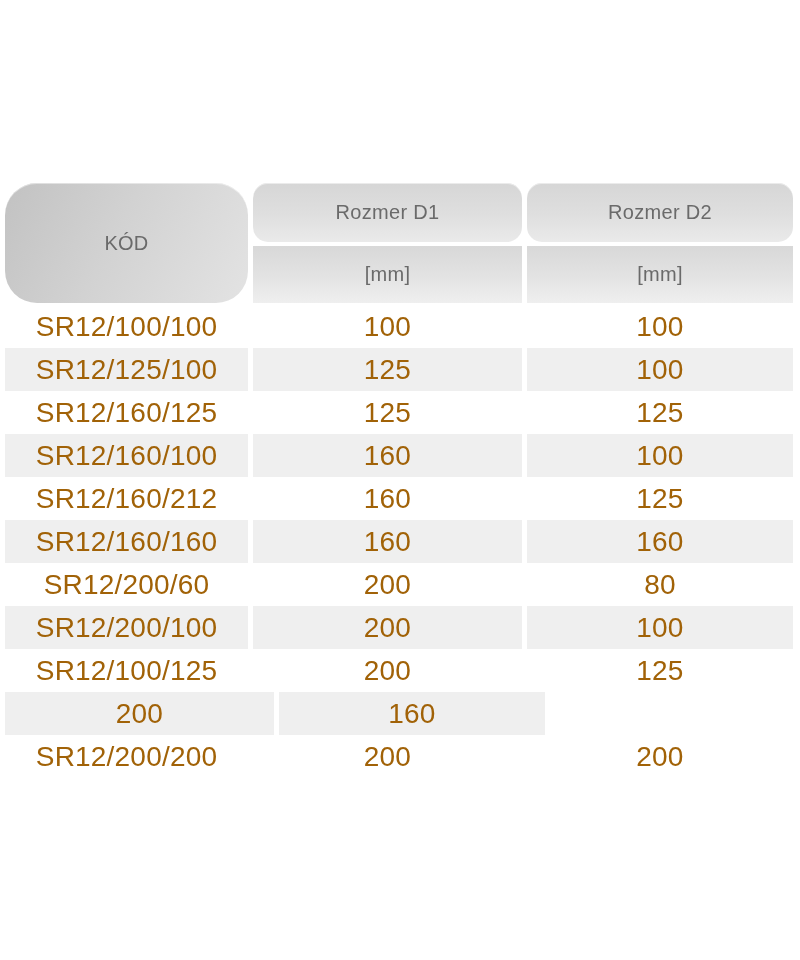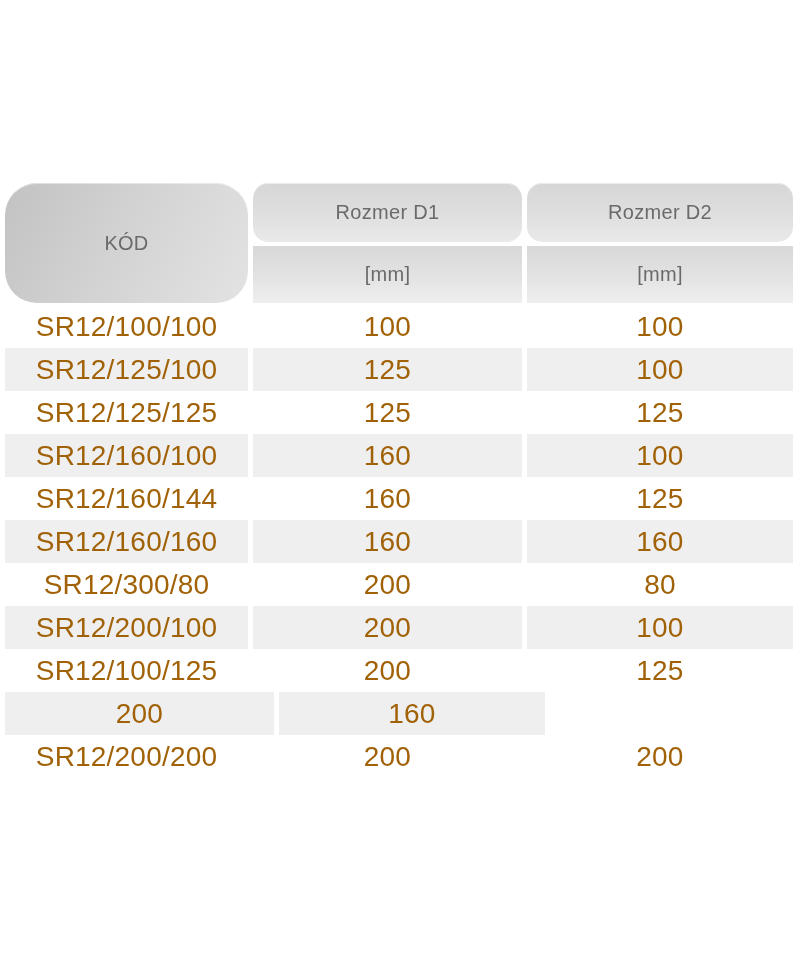--- a/index.html
+++ b/index.html
@@ -102,45 +102,45 @@
         <div class="td c3">100</div>
       </div>
 
       <div class="trow">
         <div class="td c1">SR12/125/100</div>
         <div class="td c2">125</div>
         <div class="td c3">100</div>
       </div>
 
       <div class="trow">
-        <div class="td c1">SR12/125/125</div>
+        <div class="td c1">SR12/160/125</div>
         <div class="td c2">125</div>
         <div class="td c3">125</div>
       </div>
 
       <div class="trow">
         <div class="td c1">SR12/160/100</div>
         <div class="td c2">160</div>
         <div class="td c3">100</div>
       </div>
 
       <div class="trow">
-        <div class="td c1">SR12/160/144</div>
+        <div class="td c1">SR12/160/212</div>
         <div class="td c2">160</div>
         <div class="td c3">125</div>
       </div>
 
       <div class="trow">
         <div class="td c1">SR12/160/160</div>
         <div class="td c2">160</div>
         <div class="td c3">160</div>
       </div>
 
       <div class="trow">
-        <div class="td c1">SR12/300/80</div>
+        <div class="td c1">SR12/200/60</div>
         <div class="td c2">200</div>
         <div class="td c3">80</div>
       </div>
 
       <div class="trow">
         <div class="td c1">SR12/200/100</div>
         <div class="td c2">200</div>
         <div class="td c3">100</div>
       </div>
 

